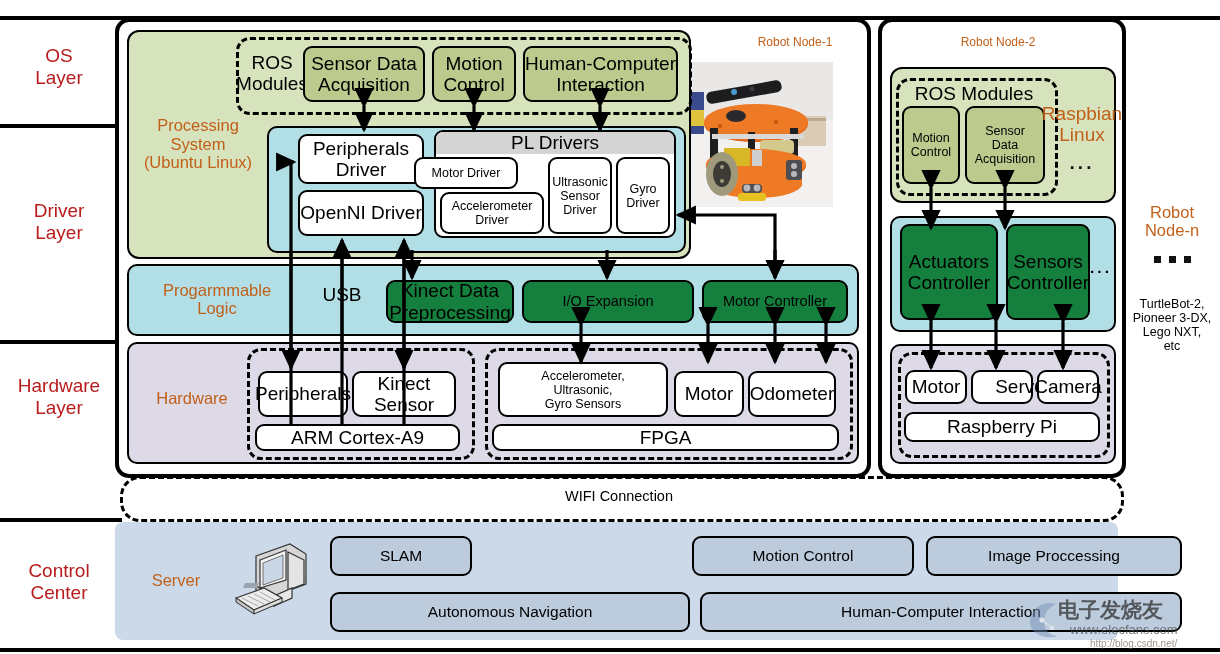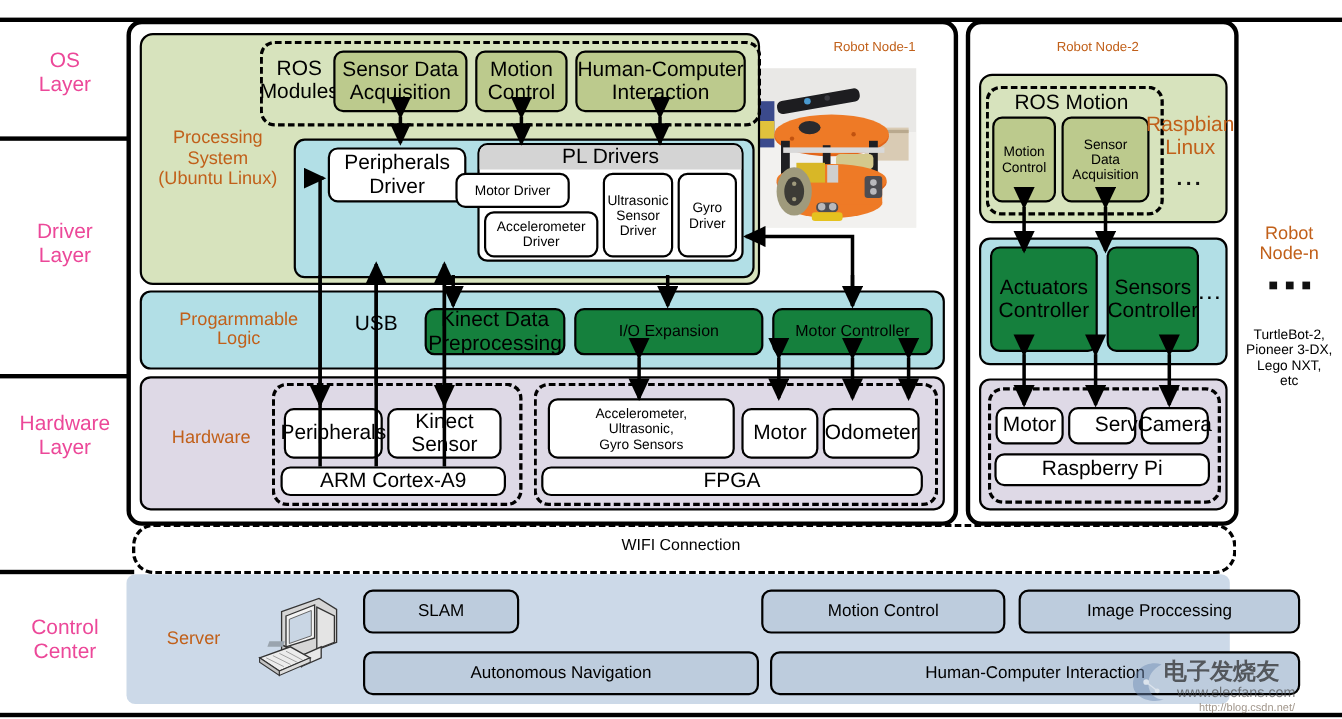--- a/index.html
+++ b/index.html
@@ -5,21 +5,21 @@
   html,body{margin:0;padding:0;background:#fff;}
   body{width:1220px;height:654px;font-family:"Liberation Sans","DejaVu Sans",sans-serif;color:#000;overflow:hidden;}
   #root{position:relative;width:1220px;height:654px;}
 
   
   .abs{position:absolute;box-sizing:border-box;}
   .ctr{display:flex;align-items:center;justify-content:center;text-align:center;line-height:1.12;}
   .hline{position:absolute;left:0;height:4px;background:#000;}
 
   
-  .layer-label{position:absolute;left:0;width:118px;text-align:center;font-size:19px;color:#ec4899;line-height:1.18;}
+  .layer-label{position:absolute;left:0;width:118px;text-align:center;font-size:19px;color:#b91c1c;line-height:1.18;}
 
   
   .node-frame{position:absolute;border:4px solid #000;border-radius:14px;background:#fff;}
 
   
   .band-os{position:absolute;background:#d7e3bd;border:2px solid #000;border-radius:12px;}
   .band-pl{position:absolute;background:#b2dfe6;border:2px solid #000;border-radius:10px;}
   .band-hw{position:absolute;background:#ded9e6;border:2px solid #000;border-radius:10px;}
 
   
@@ -158,20 +158,23 @@
     <div>Human-Computer</div>
     <div>Interaction</div>
   </div>
 
   <div class="band-pl" style="left:267px;top:126px;width:415px;height:123px;"></div>
 
   <div class="box box-white ctr t13" style="left:298px;top:134px;width:126px;height:50px;flex-direction:column;">
     <div>Peripherals</div>
     <div>Driver</div>
   </div>
+  <div class="box box-white ctr t13" style="left:298px;top:190px;width:126px;height:46px;">
+    <div>OpenNI Driver</div>
+  </div>
 
   <div class="box box-white" style="left:434px;top:130px;width:242px;height:108px;padding:0;"></div>
   <div class="abs ctr t13 box-grayhdr" style="left:436px;top:132px;width:238px;height:22px;border-radius:7px 7px 0 0;">PL Drivers</div>
 
   <div class="box box-white ctr t12" style="left:414px;top:157px;width:104px;height:32px;">
     <div>Motor Driver</div>
   </div>
   <div class="box box-white ctr t12" style="left:440px;top:192px;width:104px;height:42px;flex-direction:column;">
     <div>Accelerometer</div>
     <div>Driver</div>
@@ -233,21 +236,21 @@
   <div class="box box-white ctr t13" style="left:492px;top:424px;width:347px;height:27px;">
     <div>FPGA</div>
   </div>
 
   <div class="node-frame" style="left:878px;top:18px;width:240px;height:452px;"></div>
   <div class="abs ctr t19 orange" style="left:888px;top:30px;width:220px;height:26px;">Robot Node-2</div>
 
   <div class="band-os" style="left:890px;top:67px;width:222px;height:132px;"></div>
 
   <div class="dashed" style="left:896px;top:78px;width:156px;height:112px;"></div>
-  <div class="abs ctr t13" style="left:898px;top:85px;width:152px;height:18px;">ROS Motion</div>
+  <div class="abs ctr t13" style="left:898px;top:85px;width:152px;height:18px;">ROS Modules</div>
 
   <div class="box box-green ctr t12" style="left:902px;top:106px;width:58px;height:78px;flex-direction:column;">
     <div>Motion</div>
     <div>Control</div>
   </div>
   <div class="box box-green ctr t12" style="left:965px;top:106px;width:80px;height:78px;flex-direction:column;">
     <div>Sensor</div>
     <div>Data</div>
     <div>Acquisition</div>
   </div>

